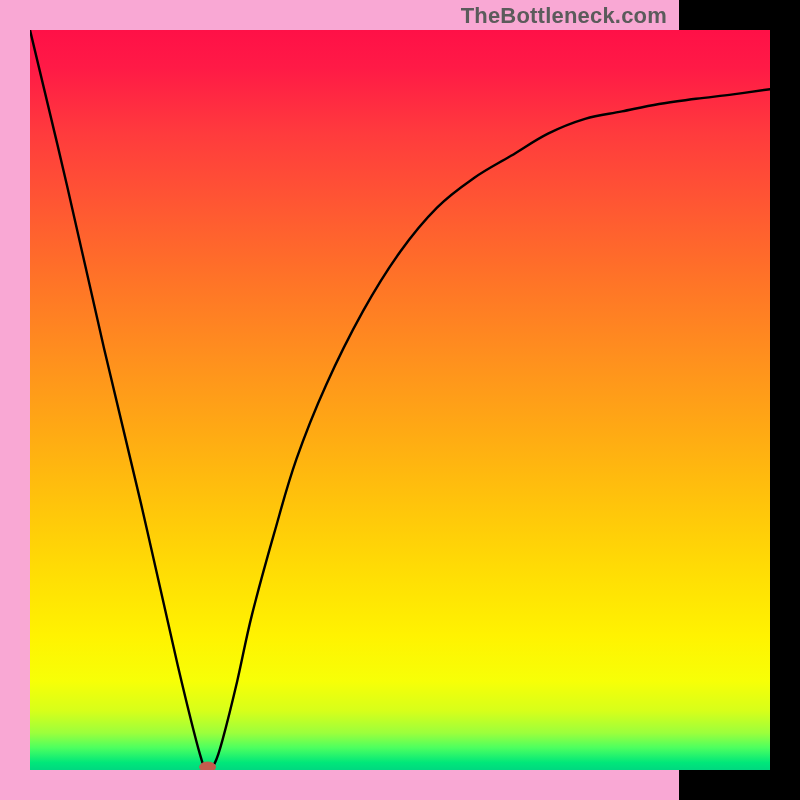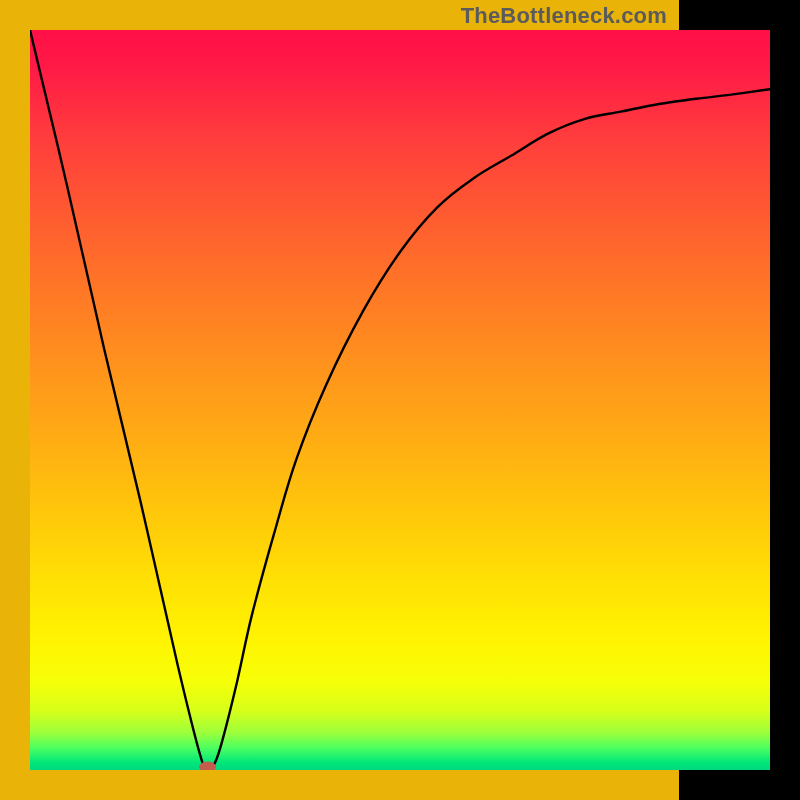--- a/index.html
+++ b/index.html
@@ -8,21 +8,21 @@
     width: 800px;
     height: 800px;
     overflow: hidden;
     background: #000;
     font-family: Arial, Helvetica, sans-serif;
   }
   .outer {
     position: relative;
     width: 679px;
     height: 800px;
-    background: #eab308;
+    background: #f9a8d4;
   }
   .attribution {
     position: absolute;
     top: 3px;
     right: 12px;
     color: #5b5b5b;
     font-size: 22px;
     font-weight: 600;
     letter-spacing: 0.2px;
   }

